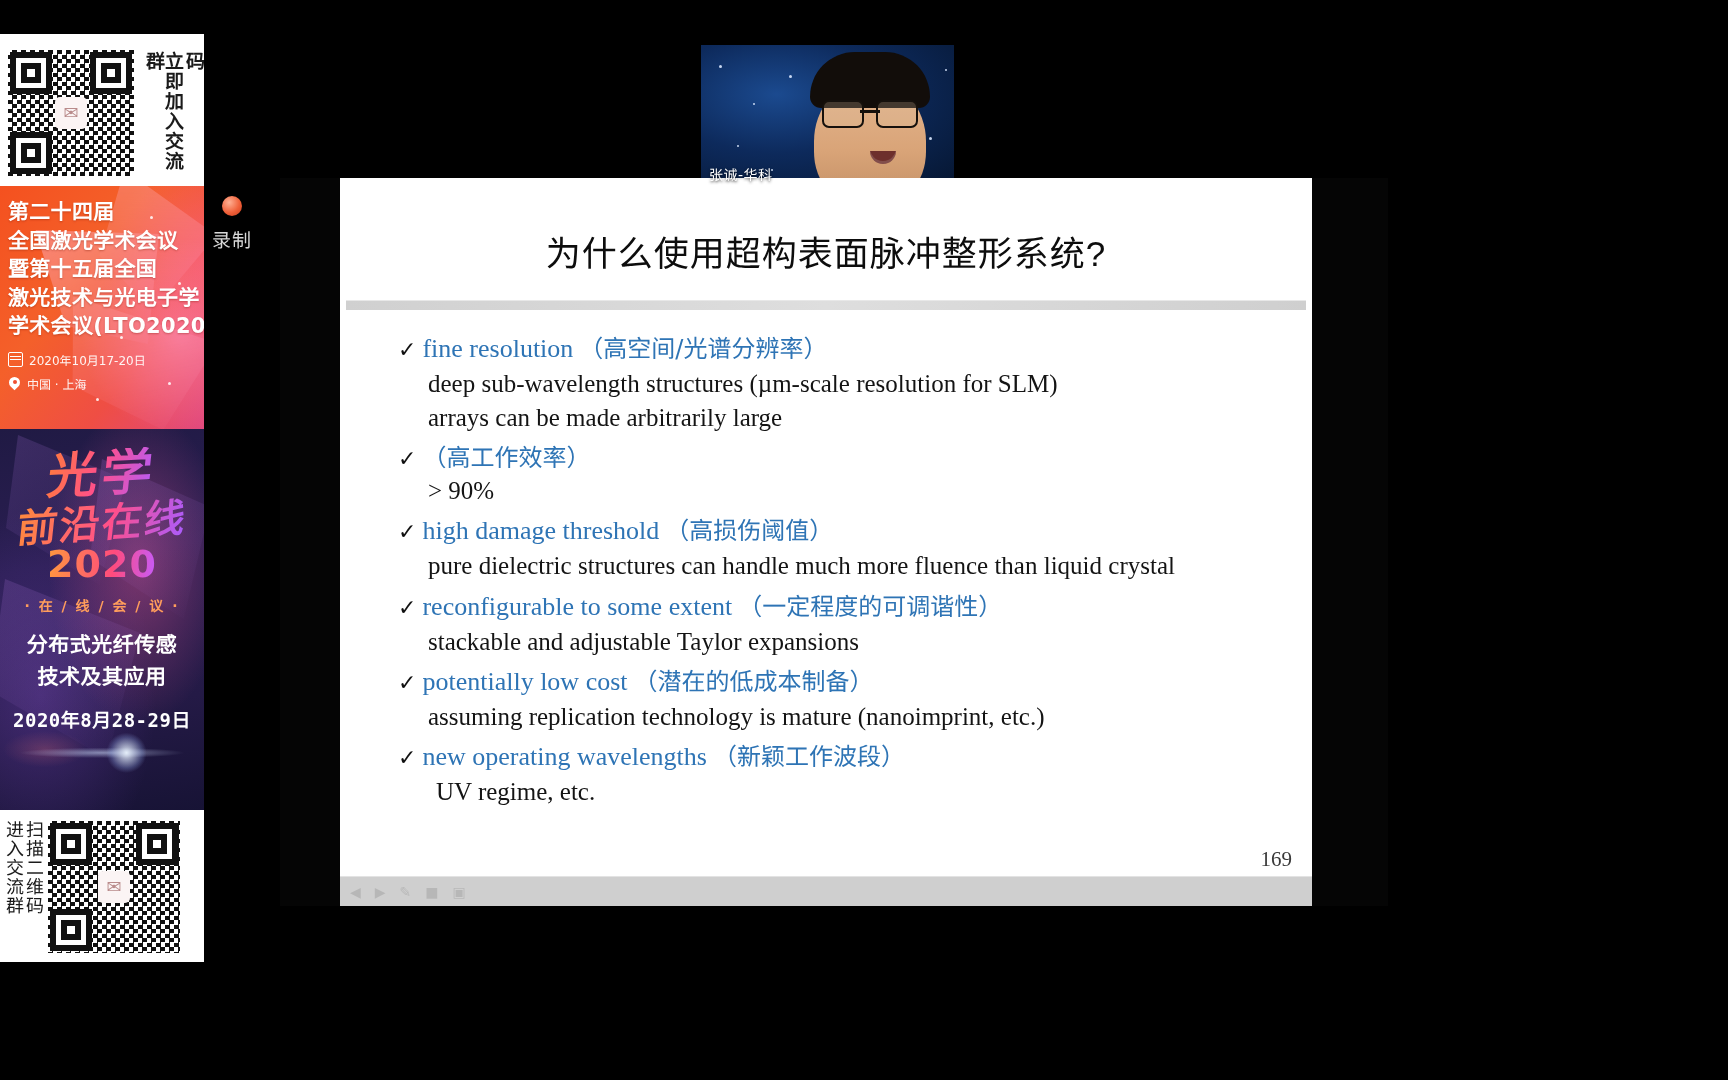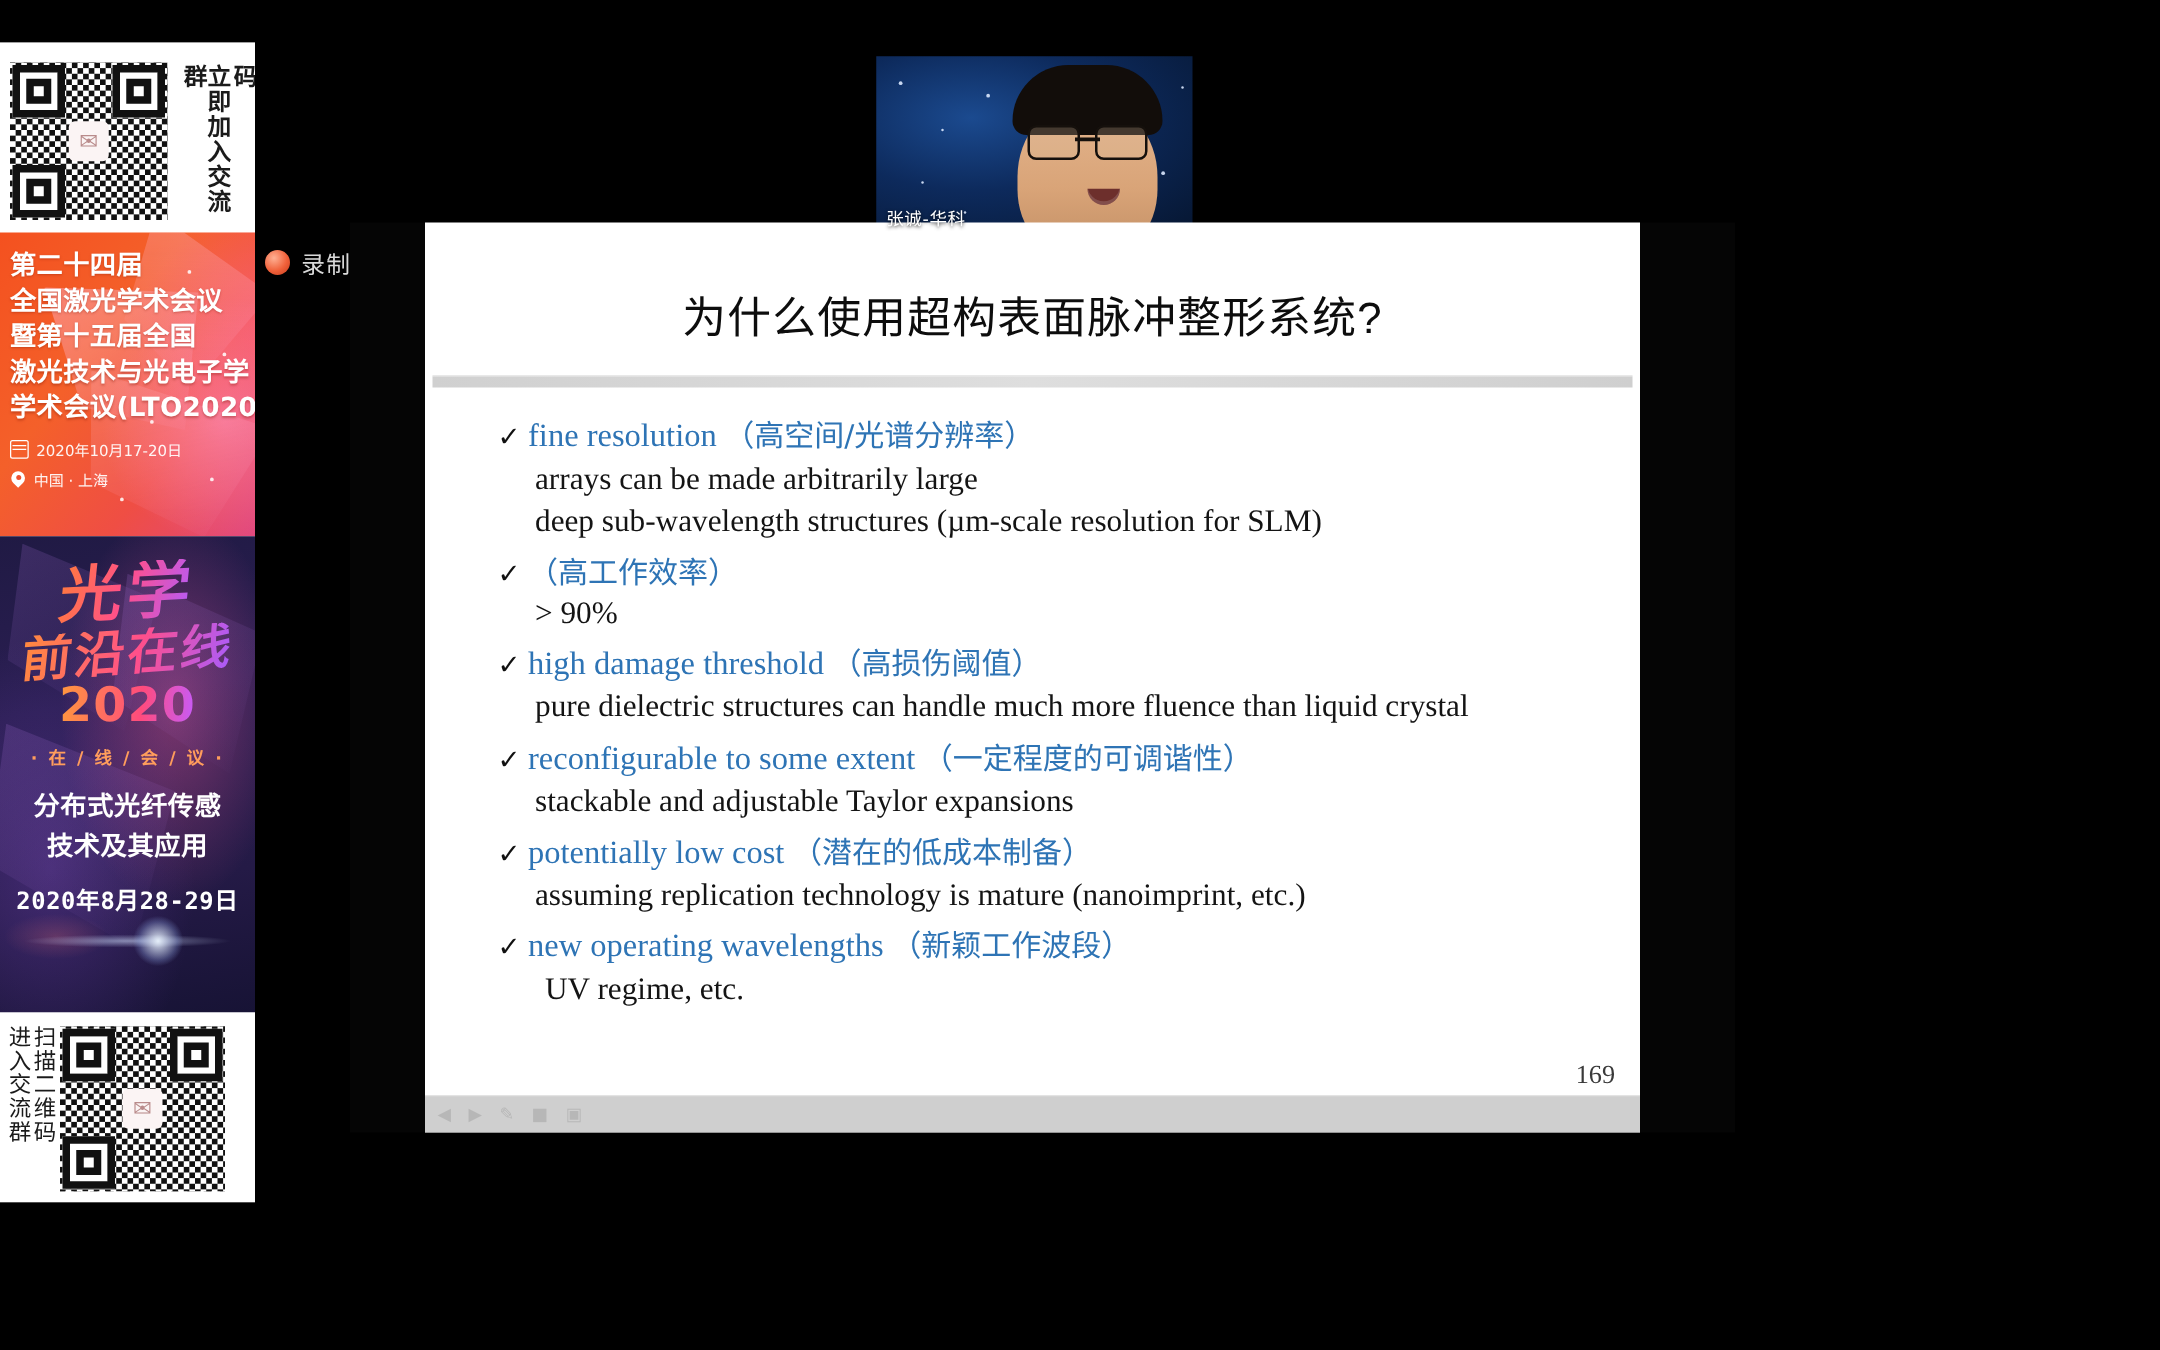--- a/index.html
+++ b/index.html
@@ -427,20 +427,21 @@
   }
 
   
   #recording-indicator {
     position: absolute;
     left: 8px;
     top: 162px;
     display: flex;
     align-items: center;
     gap: 9px;
+    flex-direction: column;
   }
   #recording-indicator .rec-dot {
     width: 20px; height: 20px;
     border-radius: 50%;
     background: radial-gradient(circle at 36% 32%, #ffb093 0%, #f0613a 55%, #c53b1c 100%);
     flex: none;
   }
   #recording-indicator .rec-label {
     color: #d8d8d8;
     font-family: "DejaVu Sans", sans-serif;
@@ -697,22 +698,22 @@
       <div id="title-rule"></div>
 
       <div id="bullet-list">
 
         <div class="bullet-group">
           <div class="bullet-head">
             <span class="check">✓</span>
             <span>fine resolution</span>
             <span class="bullet-cn">（高空间/光谱分辨率）</span>
           </div>
+          <div class="bullet-sub">deep sub-wavelength structures (µm-scale resolution for SLM)</div>
           <div class="bullet-sub">arrays can be made arbitrarily large</div>
-          <div class="bullet-sub">deep sub-wavelength structures (µm-scale resolution for SLM)</div>
         </div>
 
         <div class="bullet-group">
           <div class="bullet-head">
             <span class="check">✓</span>
             <span class="bullet-cn">（高工作效率）</span>
           </div>
           <div class="bullet-sub">&gt; 90%</div>
         </div>
 

